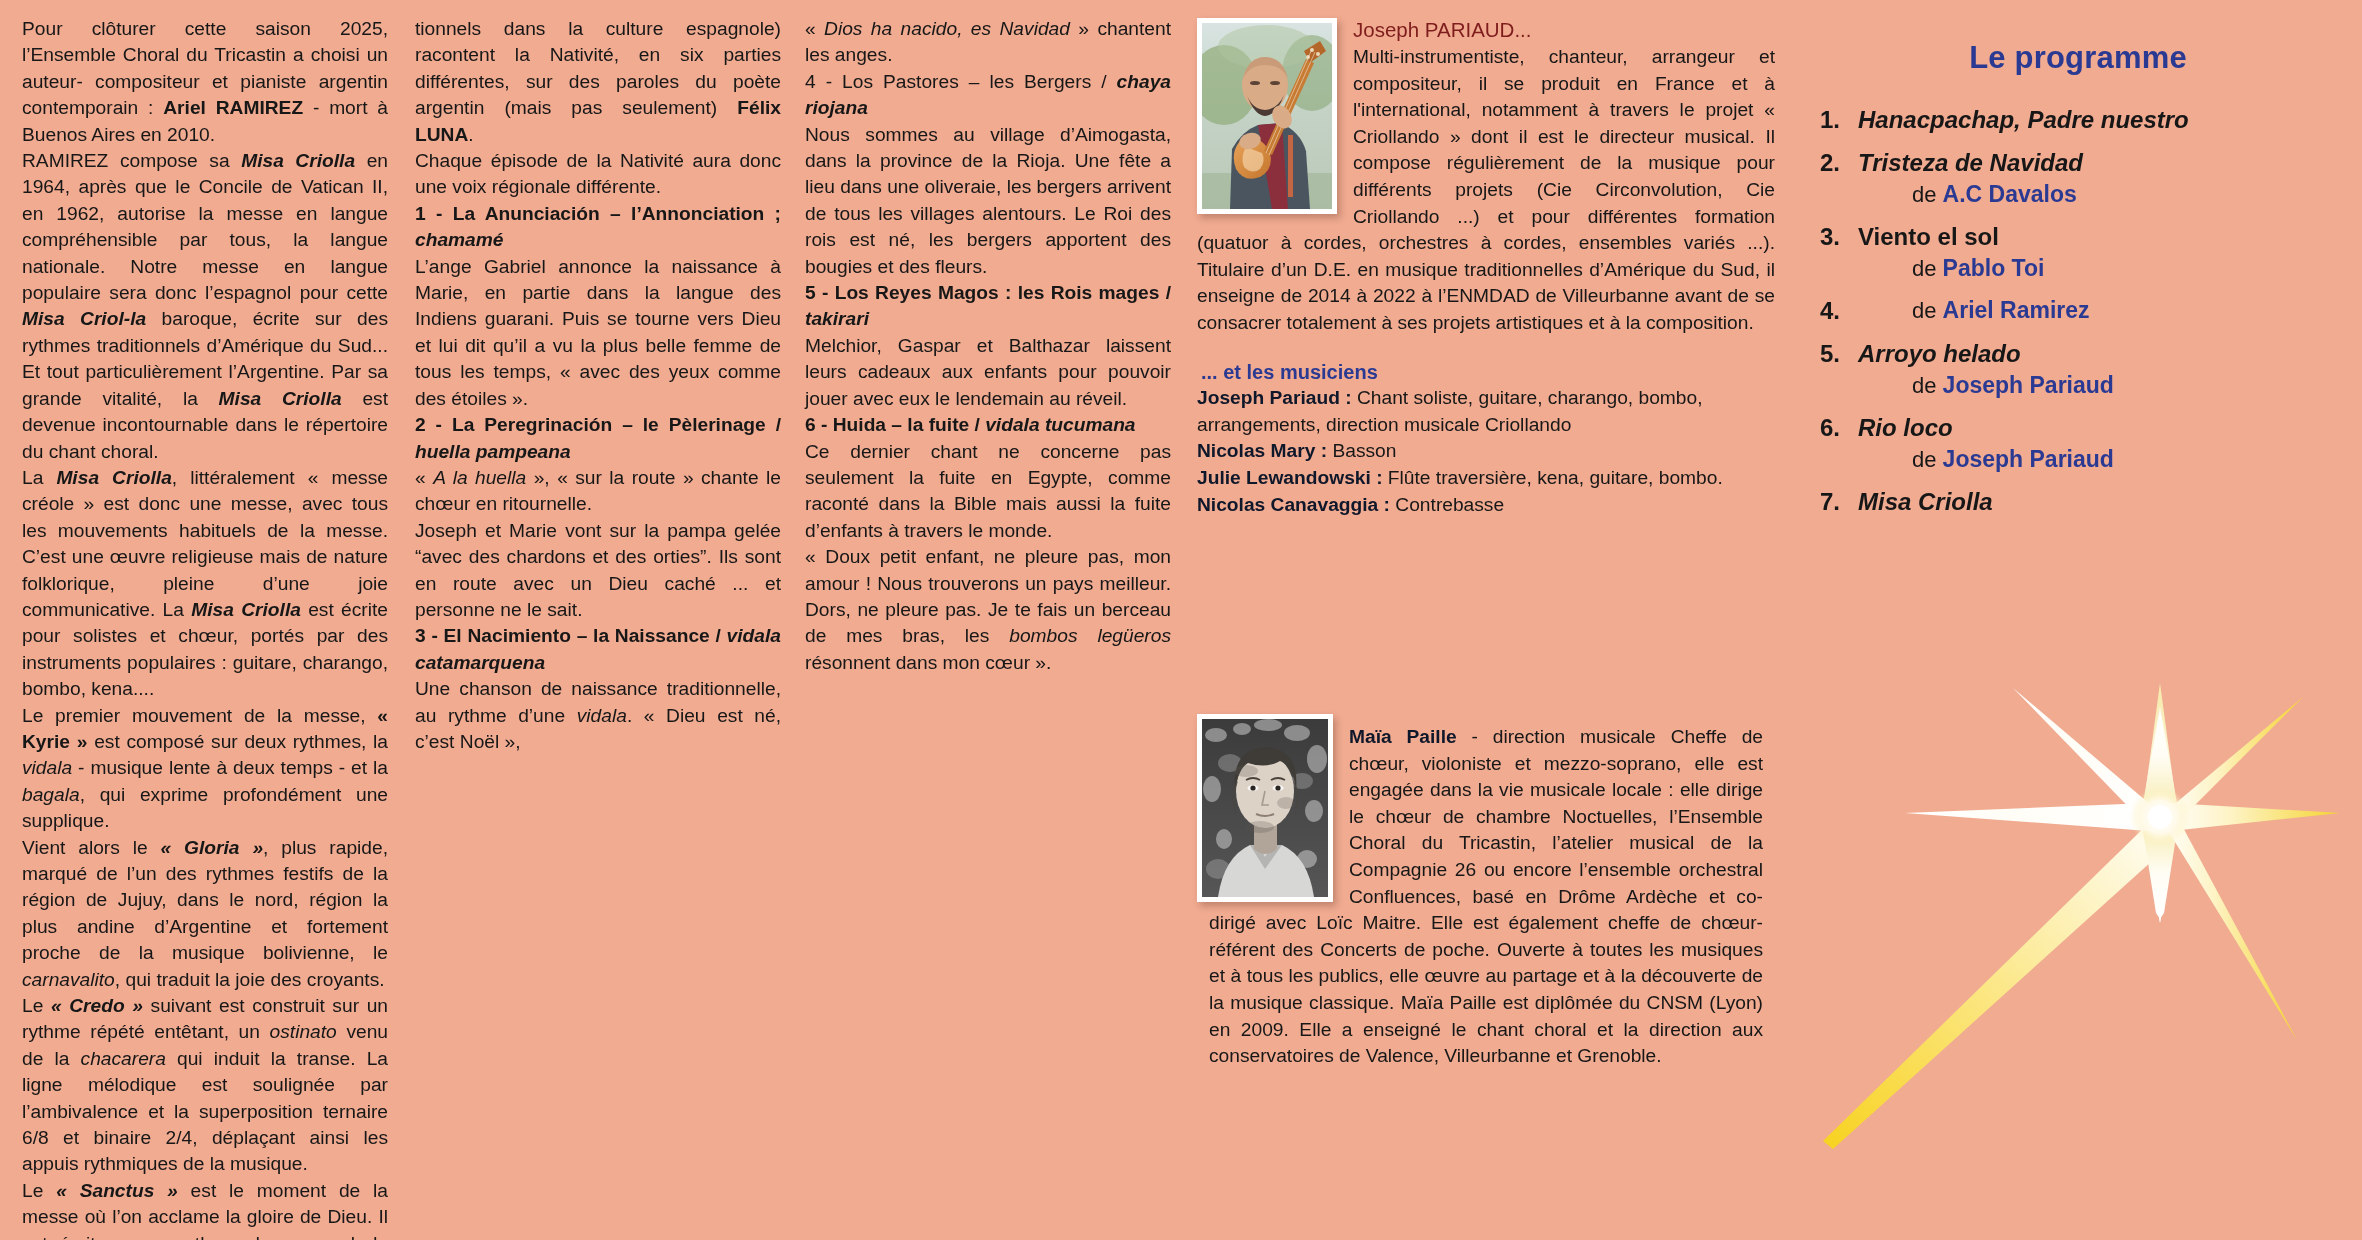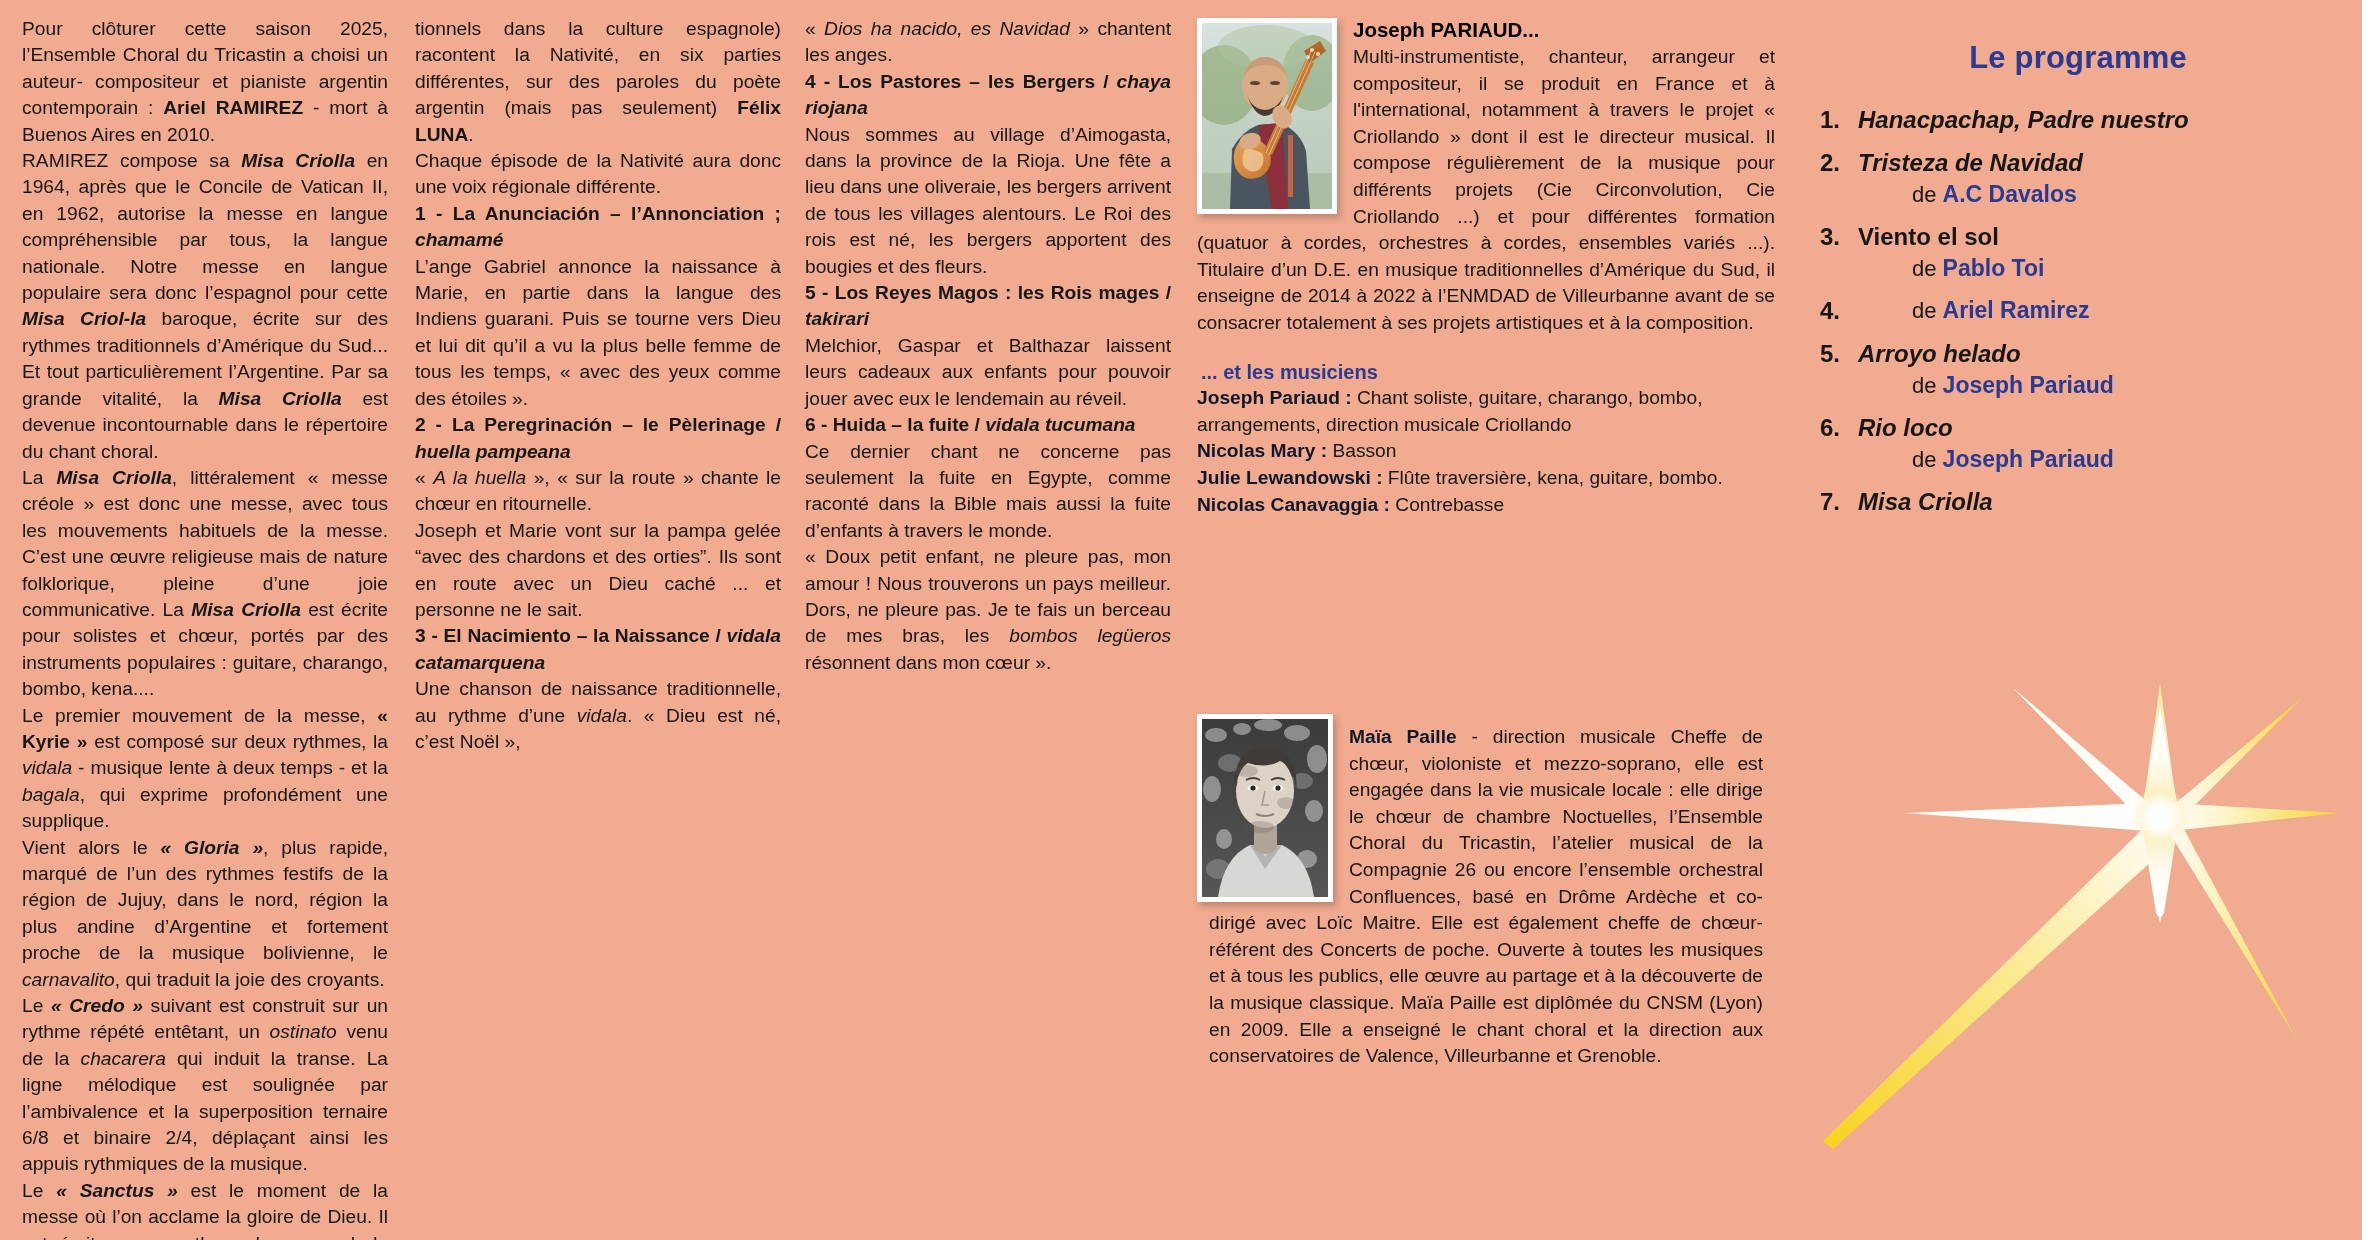--- a/index.html
+++ b/index.html
@@ -68,22 +68,22 @@
     padding: 5px;
     background: #ffffff;
     box-shadow: 3px 4px 7px rgba(80,40,25,0.30);
     width: 126px;
     height: 178px;
     box-sizing: content-box;
   }
   .blue-name { color: #0f172a; font-weight: 700; }
 
   .profile-head {
-    color: #000000;
-    font-weight: 700;
+    color: #7f1d1d;
+    font-weight: 400;
     font-size: 20.5px;
     line-height: 28px;
   }
 
   .musicians {
     margin-top: 22px;
     text-align: left;
   }
   .musicians .mh {
     color: #2a3a93;
@@ -173,21 +173,21 @@
       <p><span>L’ange Gabriel annonce la naissance à Marie, en partie dans la langue des Indiens guarani. Puis se tourne vers Dieu et lui dit qu’il a vu la plus belle femme de tous les temps, « avec des yeux comme des étoiles ».</span></p>
       <p><span style="font-weight: 700;">2 - La Peregrinación – le Pèlerinage / </span><span style="font-weight: 700; font-style: italic;">huella pampeana</span></p>
       <p><span>« </span><span style="font-style: italic;">A la huella</span><span> », « sur la route » chante le chœur en ritournelle.</span></p>
       <p><span>Joseph et Marie vont sur la pampa gelée “avec des chardons et des orties”. Ils sont en route avec un Dieu caché ... et personne ne le sait.</span></p>
       <p><span style="font-weight: 700; margin-top: 24px;">3 - El Nacimiento – la Naissance / </span><span style="font-weight: 700; font-style: italic;">vidala catamarquena</span></p>
       <p><span>Une chanson de naissance traditionnelle, au rythme d’une </span><span style="font-style: italic;">vidala</span><span>. « Dieu est né, c’est Noël »,</span></p>
     </div>
 
   <div class="col col-3" id="col2b">
       <p><span>« </span><span style="font-style: italic;">Dios ha nacido, es Navidad</span><span> » chantent les anges.</span></p>
-      <p><span style="font-weight: 700;">4 - Los Pastores – les Bergers / </span><span style="font-weight: 700; font-style: italic;">chaya riojana</span></p>
+      <p><span style="font-weight: 400;">4 - Los Pastores – les Bergers / </span><span style="font-weight: 700; font-style: italic;">chaya riojana</span></p>
       <p><span>Nous sommes au village d’Aimogasta, dans la province de la Rioja. Une fête a lieu dans une oliveraie, les bergers arrivent de tous les villages alentours. Le Roi des rois est né, les bergers apportent des bougies et des fleurs.</span></p>
       <p><span style="font-weight: 700;">5 - Los Reyes Magos : les Rois mages / </span><span style="font-weight: 700; font-style: italic;">takirari</span></p>
       <p><span>Melchior, Gaspar et Balthazar laissent leurs cadeaux aux enfants pour pouvoir jouer avec eux le lendemain au réveil.</span></p>
       <p><span style="font-weight: 700;">6 - Huida – la fuite / </span><span style="font-weight: 700; font-style: italic;">vidala tucumana</span></p>
       <p><span>Ce dernier chant ne concerne pas seulement la fuite en Egypte, comme raconté dans la Bible mais aussi la fuite d’enfants à travers le monde.</span></p>
       <p><span>« Doux petit enfant, ne pleure pas, mon amour ! Nous trouverons un pays meilleur. Dors, ne pleure pas. Je te fais un berceau de mes bras, les </span><span style="font-style: italic;">bombos legüeros</span><span> résonnent dans mon cœur ».</span></p>
     </div>
 
   <div class="profile-col">
     <div class="photo">

